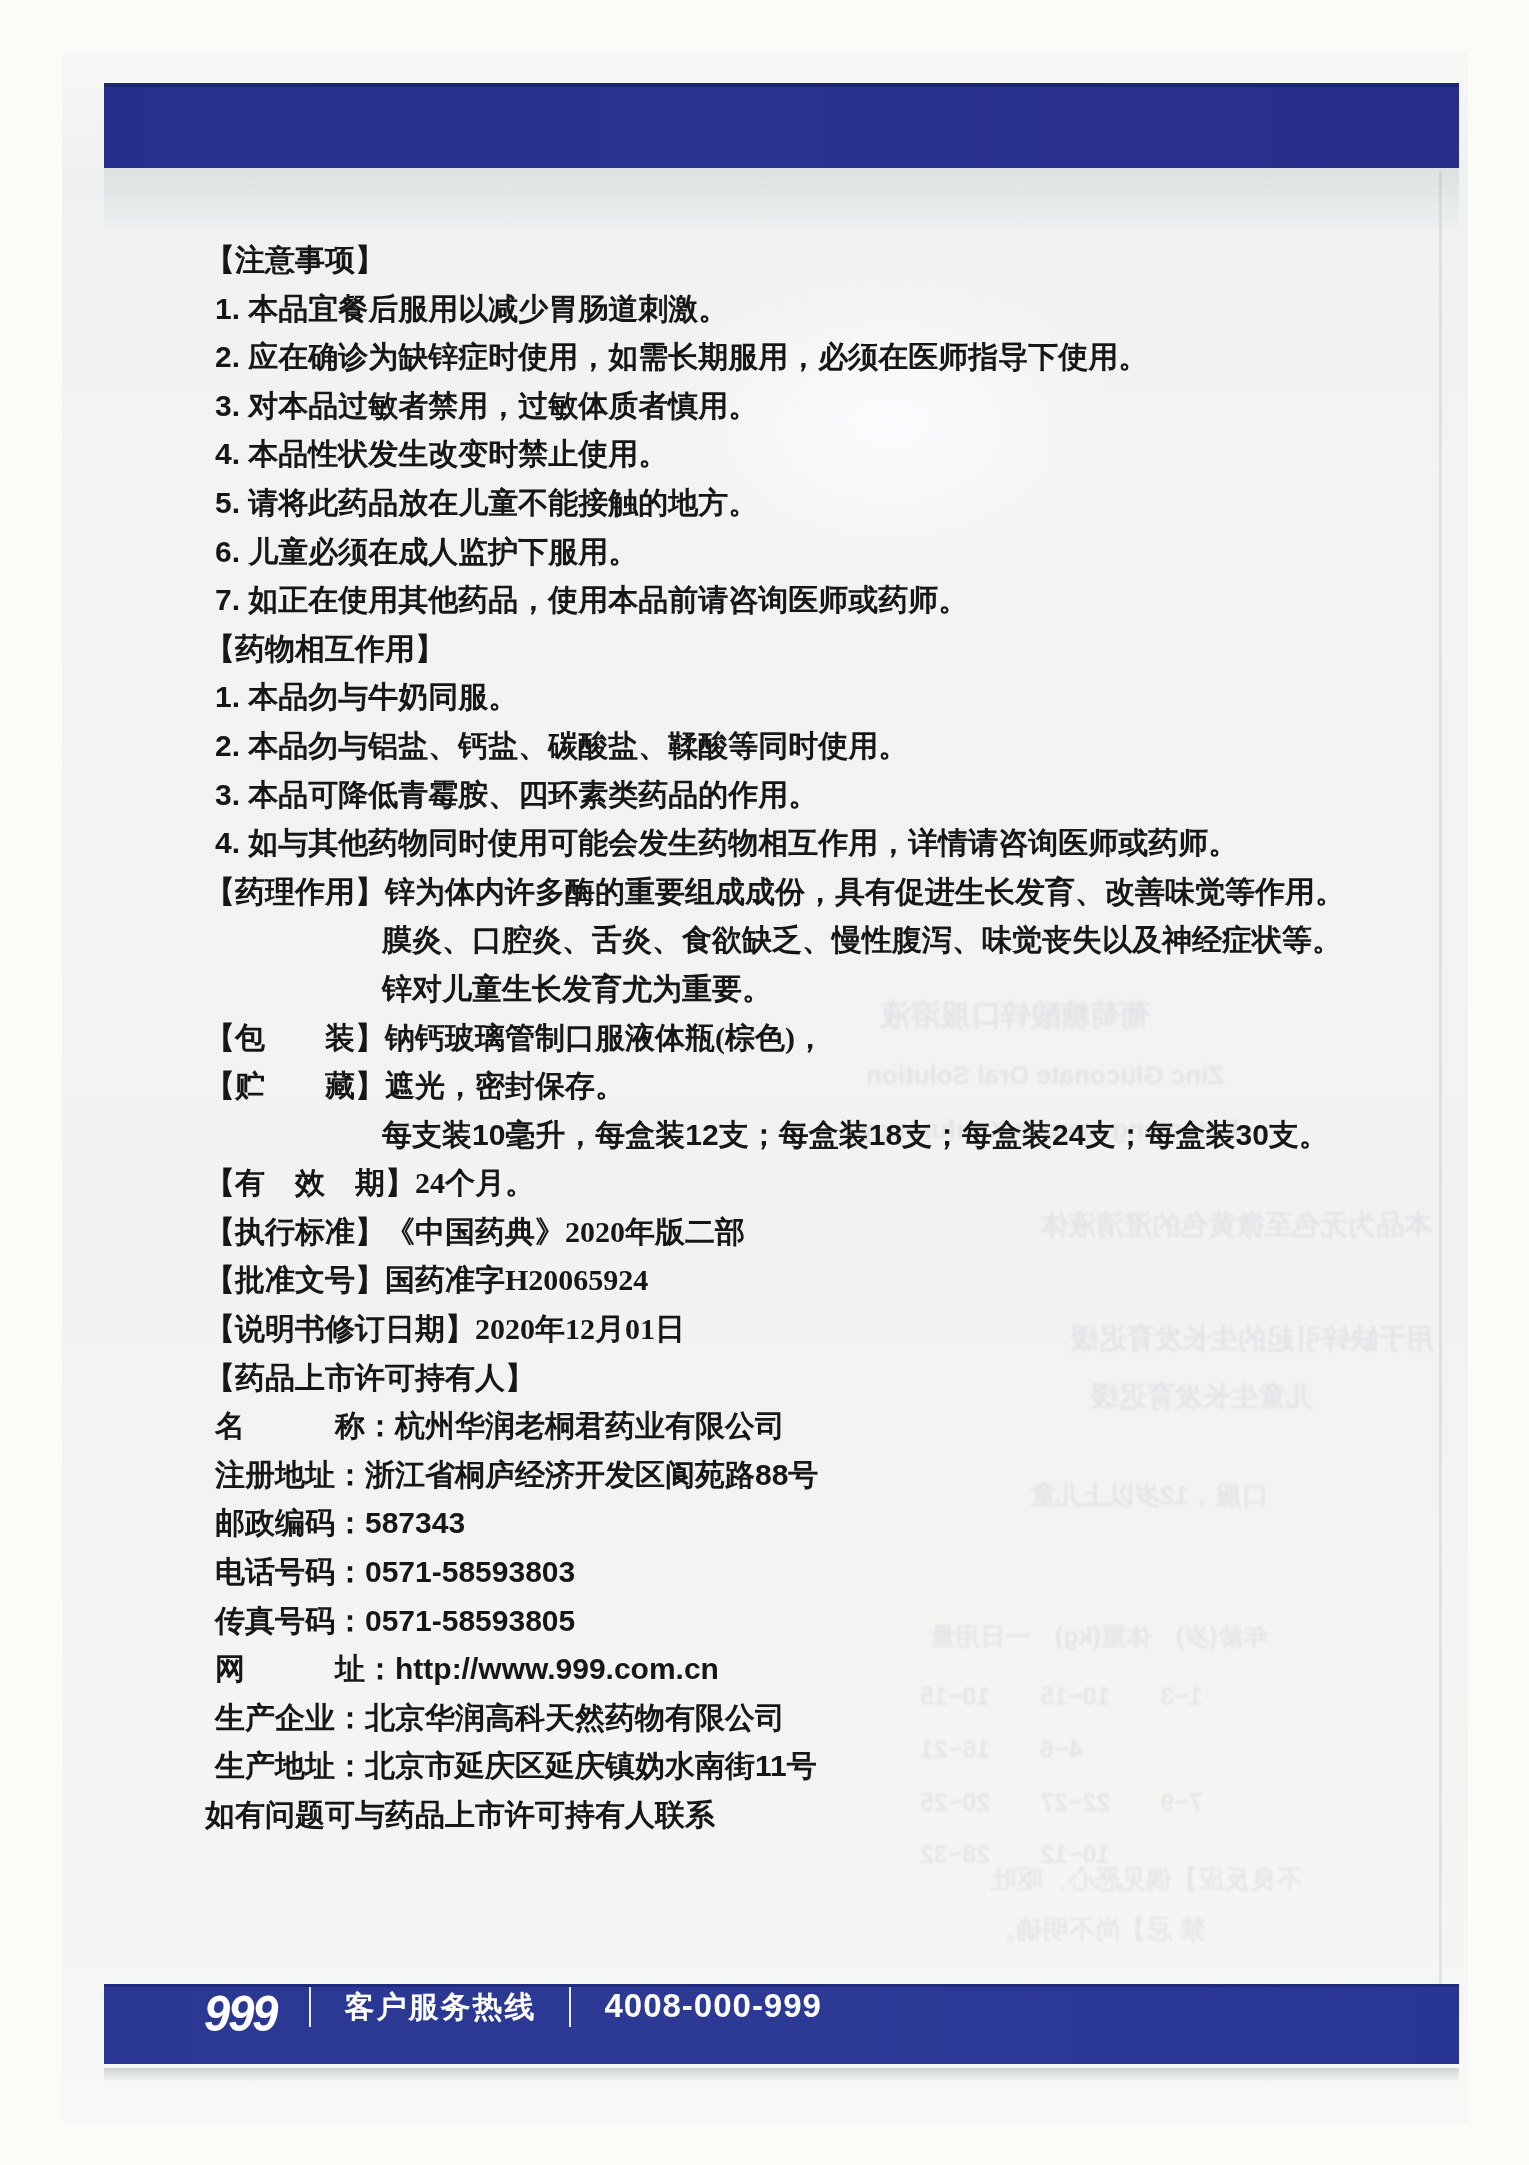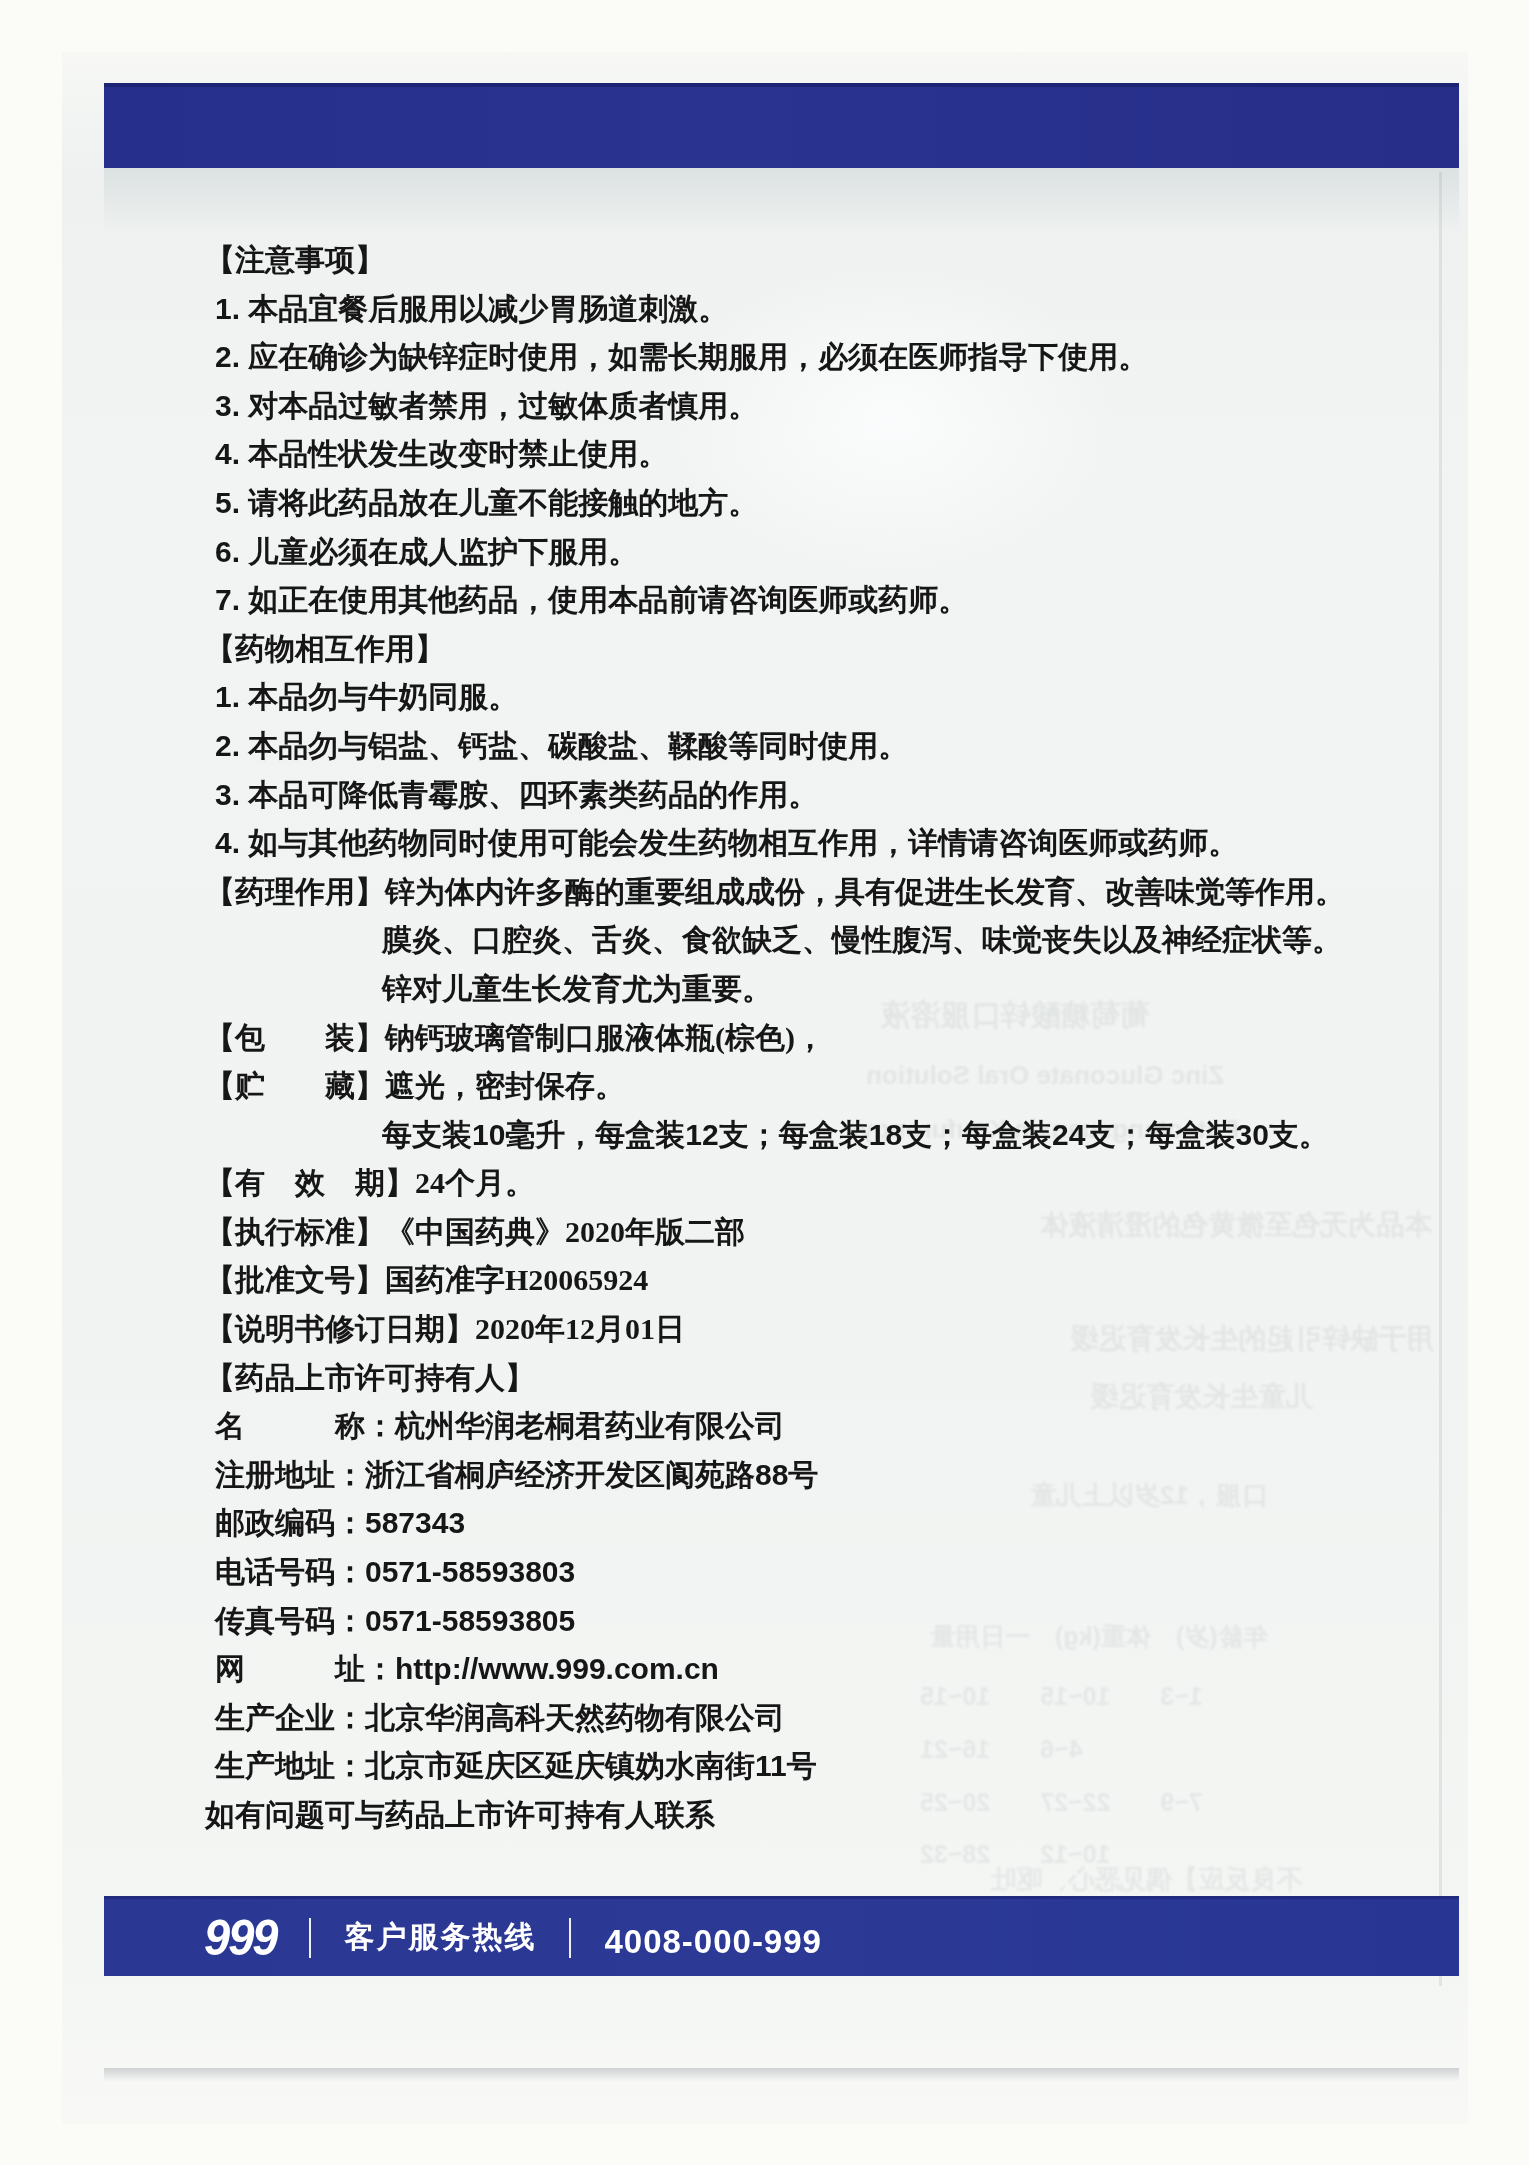--- a/index.html
+++ b/index.html
@@ -36,32 +36,32 @@
   .line{height:48.6px;line-height:48.6px;white-space:nowrap;}
   .i0{padding-left:0;font-family:Liberation Serif, serif;}
   .i1{padding-left:10px;}
   .i2{padding-left:177px;}
   .bleed-layer{position:absolute;left:0;top:0;width:1529px;height:2165px;pointer-events:none;}
   .bleed{
     position:absolute;color:#22343c;opacity:.07;font-weight:700;
     transform:scaleX(-1);filter:blur(1px);white-space:nowrap;
   }
   .footer-bar{
-    position:absolute;left:104px;top:1896px;width:1355px;height:80px;
+    position:absolute;left:104px;top:1984px;width:1355px;height:80px;
     background:linear-gradient(90deg,#2a3894 0%,#2c3a96 50%,#283593 100%);
     border-top:3px solid #202b7d;box-sizing:border-box;
-    display:flex;align-items:center;padding-left:100px;color:#ffffff;gap:16px;
+    display:flex;padding-left:100px;color:#ffffff;gap:16px;
   }
   .brand{
     font-size:47px;font-weight:800;font-style:italic;letter-spacing:-2px;
     transform:scaleY(1.05);
   }
   .fsep{width:2px;height:40px;background:rgba(255,255,255,.92);margin:0 17px;}
   .service{font-size:30px;font-weight:700;letter-spacing:2px;}
-  .phone{font-size:33px;font-weight:700;letter-spacing:1px;margin-top:9px;}
+  .phone{font-size:33px;font-weight:700;letter-spacing:1px;}
   .smudge{
     position:absolute;left:104px;top:2068px;width:1355px;height:14px;
     background:linear-gradient(180deg,rgba(140,148,152,.38),rgba(140,148,152,0));
   }
 </style>
 </head>
 <body>
 
 <div class="paper"></div>
 <div class="blob"></div>

